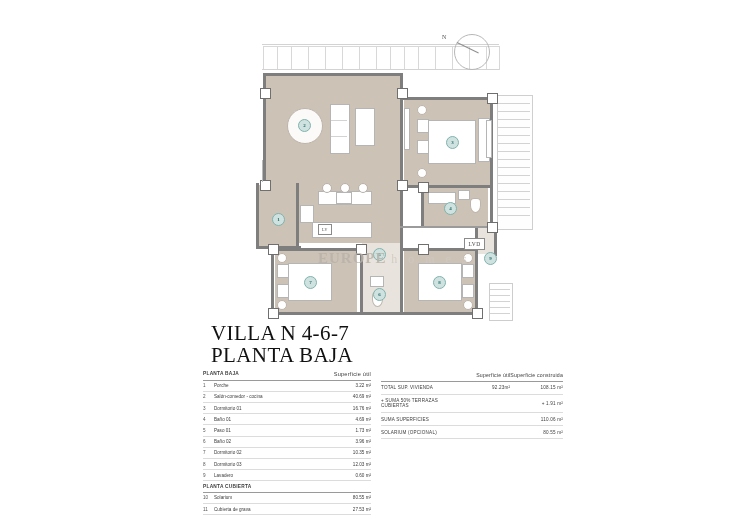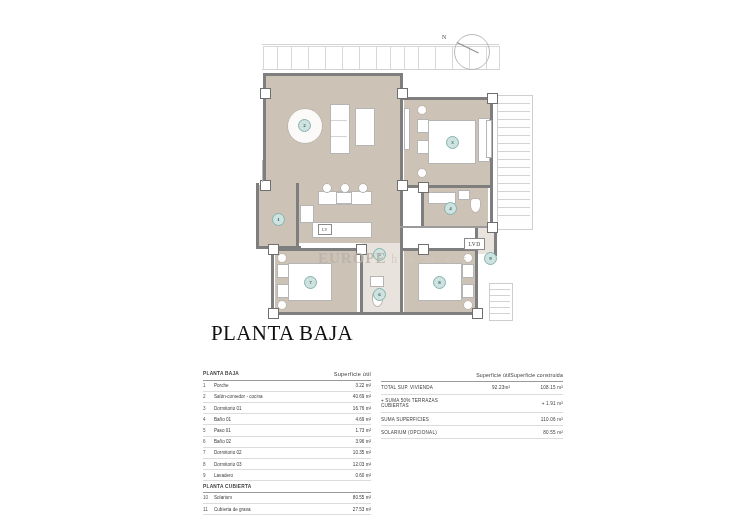--- a/index.html
+++ b/index.html
@@ -263,20 +263,21 @@
     </div>
 
     <div id="compass">
       <div class="circ"></div>
       <div class="needle"></div>
       <div class="nlab">N</div>
     </div>
   </div>
 
   <div id="title">
+    <div>VILLA N 4-6-7</div>
     <div>PLANTA BAJA</div>
   </div>
 
   <div id="tables">
 
     <table id="tbl-left">
       <tbody>
         <tr class="hdr">
           <td colspan="2">PLANTA BAJA</td>
           <td class="val">Superficie útil</td>

